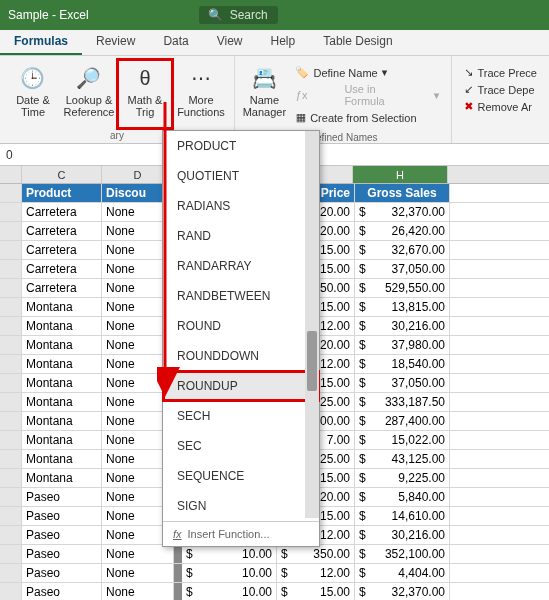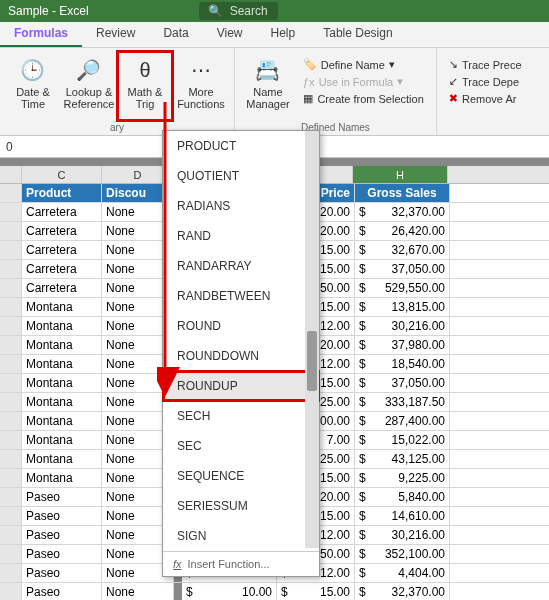--- a/index.html
+++ b/index.html
@@ -1,24 +1,24 @@
 <!DOCTYPE html>
 <html><head>
 <meta charset="utf-8">
 <style>
   * { box-sizing: border-box; margin: 0; padding: 0; font-family: "Segoe UI", Arial, sans-serif; }
   body { background: #888; width: 549px; height: 600px; overflow: hidden; position: relative; }
   
-  .titlebar { background: #3a7a3a; height: 22px; color: #fff; display: flex; align-items: center; padding: 0 8px; font-size: 12px; }
+  .titlebar { background: #3a7a3a; height: 30px; color: #fff; display: flex; align-items: center; padding: 0 8px; font-size: 12px; }
   .titlebar .search { background: #2e5f2e; border-radius: 3px; padding: 2px 10px; margin-left: 110px; display: flex; align-items: center; color: #cfe4cf; font-size: 12px; }
   .titlebar .search .icon { margin-right: 6px; }
 
   .tabs { background: #f3f3f3; display: flex; border-bottom: 1px solid #d0d0d0; height: 26px; }
   .tab { padding: 4px 14px; font-size: 12px; color: #444; cursor: pointer; }
-  .tab.active { border-bottom: 2px solid #217346; color: #8b5cf6; font-weight: 600; }
+  .tab.active { border-bottom: 2px solid #217346; color: #0c4a6e; font-weight: 600; }
 
   .ribbon { background: #f3f3f3; display: flex; border-bottom: 1px solid #c6c6c6; height: 88px; position: relative; }
   .rgroup { border-right: 1px solid #d8d8d8; padding: 4px 6px 2px 6px; text-align: center; display:flex; flex-direction:column; align-items:center; }
   .rgroup .btns { display: flex; gap: 2px; flex: 1; }
   .rbtn { width: 54px; display: flex; flex-direction: column; align-items: center; justify-content: flex-start; padding: 4px 0; font-size: 11px; color: #333; cursor: pointer; }
   .rbtn .ricon { width: 28px; height: 28px; display: flex; align-items: center; justify-content: center; font-size: 20px; margin-bottom: 2px; }
   .rbtn .rlab { line-height: 1.1; }
   .rbtn.highlight { outline: 3px solid #d00; outline-offset: -1px; }
   .rgroup .glabel { font-size: 10px; color: #666; padding: 2px 0 0 0; }
   .nm-list { font-size: 11px; color: #333; padding: 4px 6px; text-align: left; }
@@ -104,21 +104,21 @@
         <div class="ricon">📇</div>
         <div class="rlab" style="white-space:pre;">Name
 Manager</div>
       </div>
       <div class="nm-list">
         <div>
             <span>🏷️</span>
             <span>Define Name</span> 
             <span>▾</span>
           </div>
-        <div style="color:#aaa;">
+        <div style="color:#aaa;gap:37px;">
             <span>ƒx</span>
             <span>Use in Formula</span> 
             <span>▾</span>
           </div>
         <div>
             <span>▦</span>
             <span>Create from Selection</span>
           </div>
       </div>
     </div>
@@ -365,21 +365,20 @@
       <div class="mitem">RADIANS</div>
       <div class="mitem">RAND</div>
       <div class="mitem">RANDARRAY</div>
       <div class="mitem">RANDBETWEEN</div>
       <div class="mitem">ROUND</div>
       <div class="mitem">ROUNDDOWN</div>
       <div class="mitem hl">ROUNDUP</div>
       <div class="mitem">SECH</div>
       <div class="mitem">SEC</div>
       <div class="mitem">SEQUENCE</div>
-      <div class="mitem">SERIESSUM</div>
       <div class="mitem">SIGN</div>
     </div>
   <div class="mfoot">
     <span style="font-style:italic;text-decoration:underline;">fx</span>
     <span>Insert Function...</span>
   </div>
   <div class="scroll">
     <div class="thumb"></div>
   </div>
 </div>

